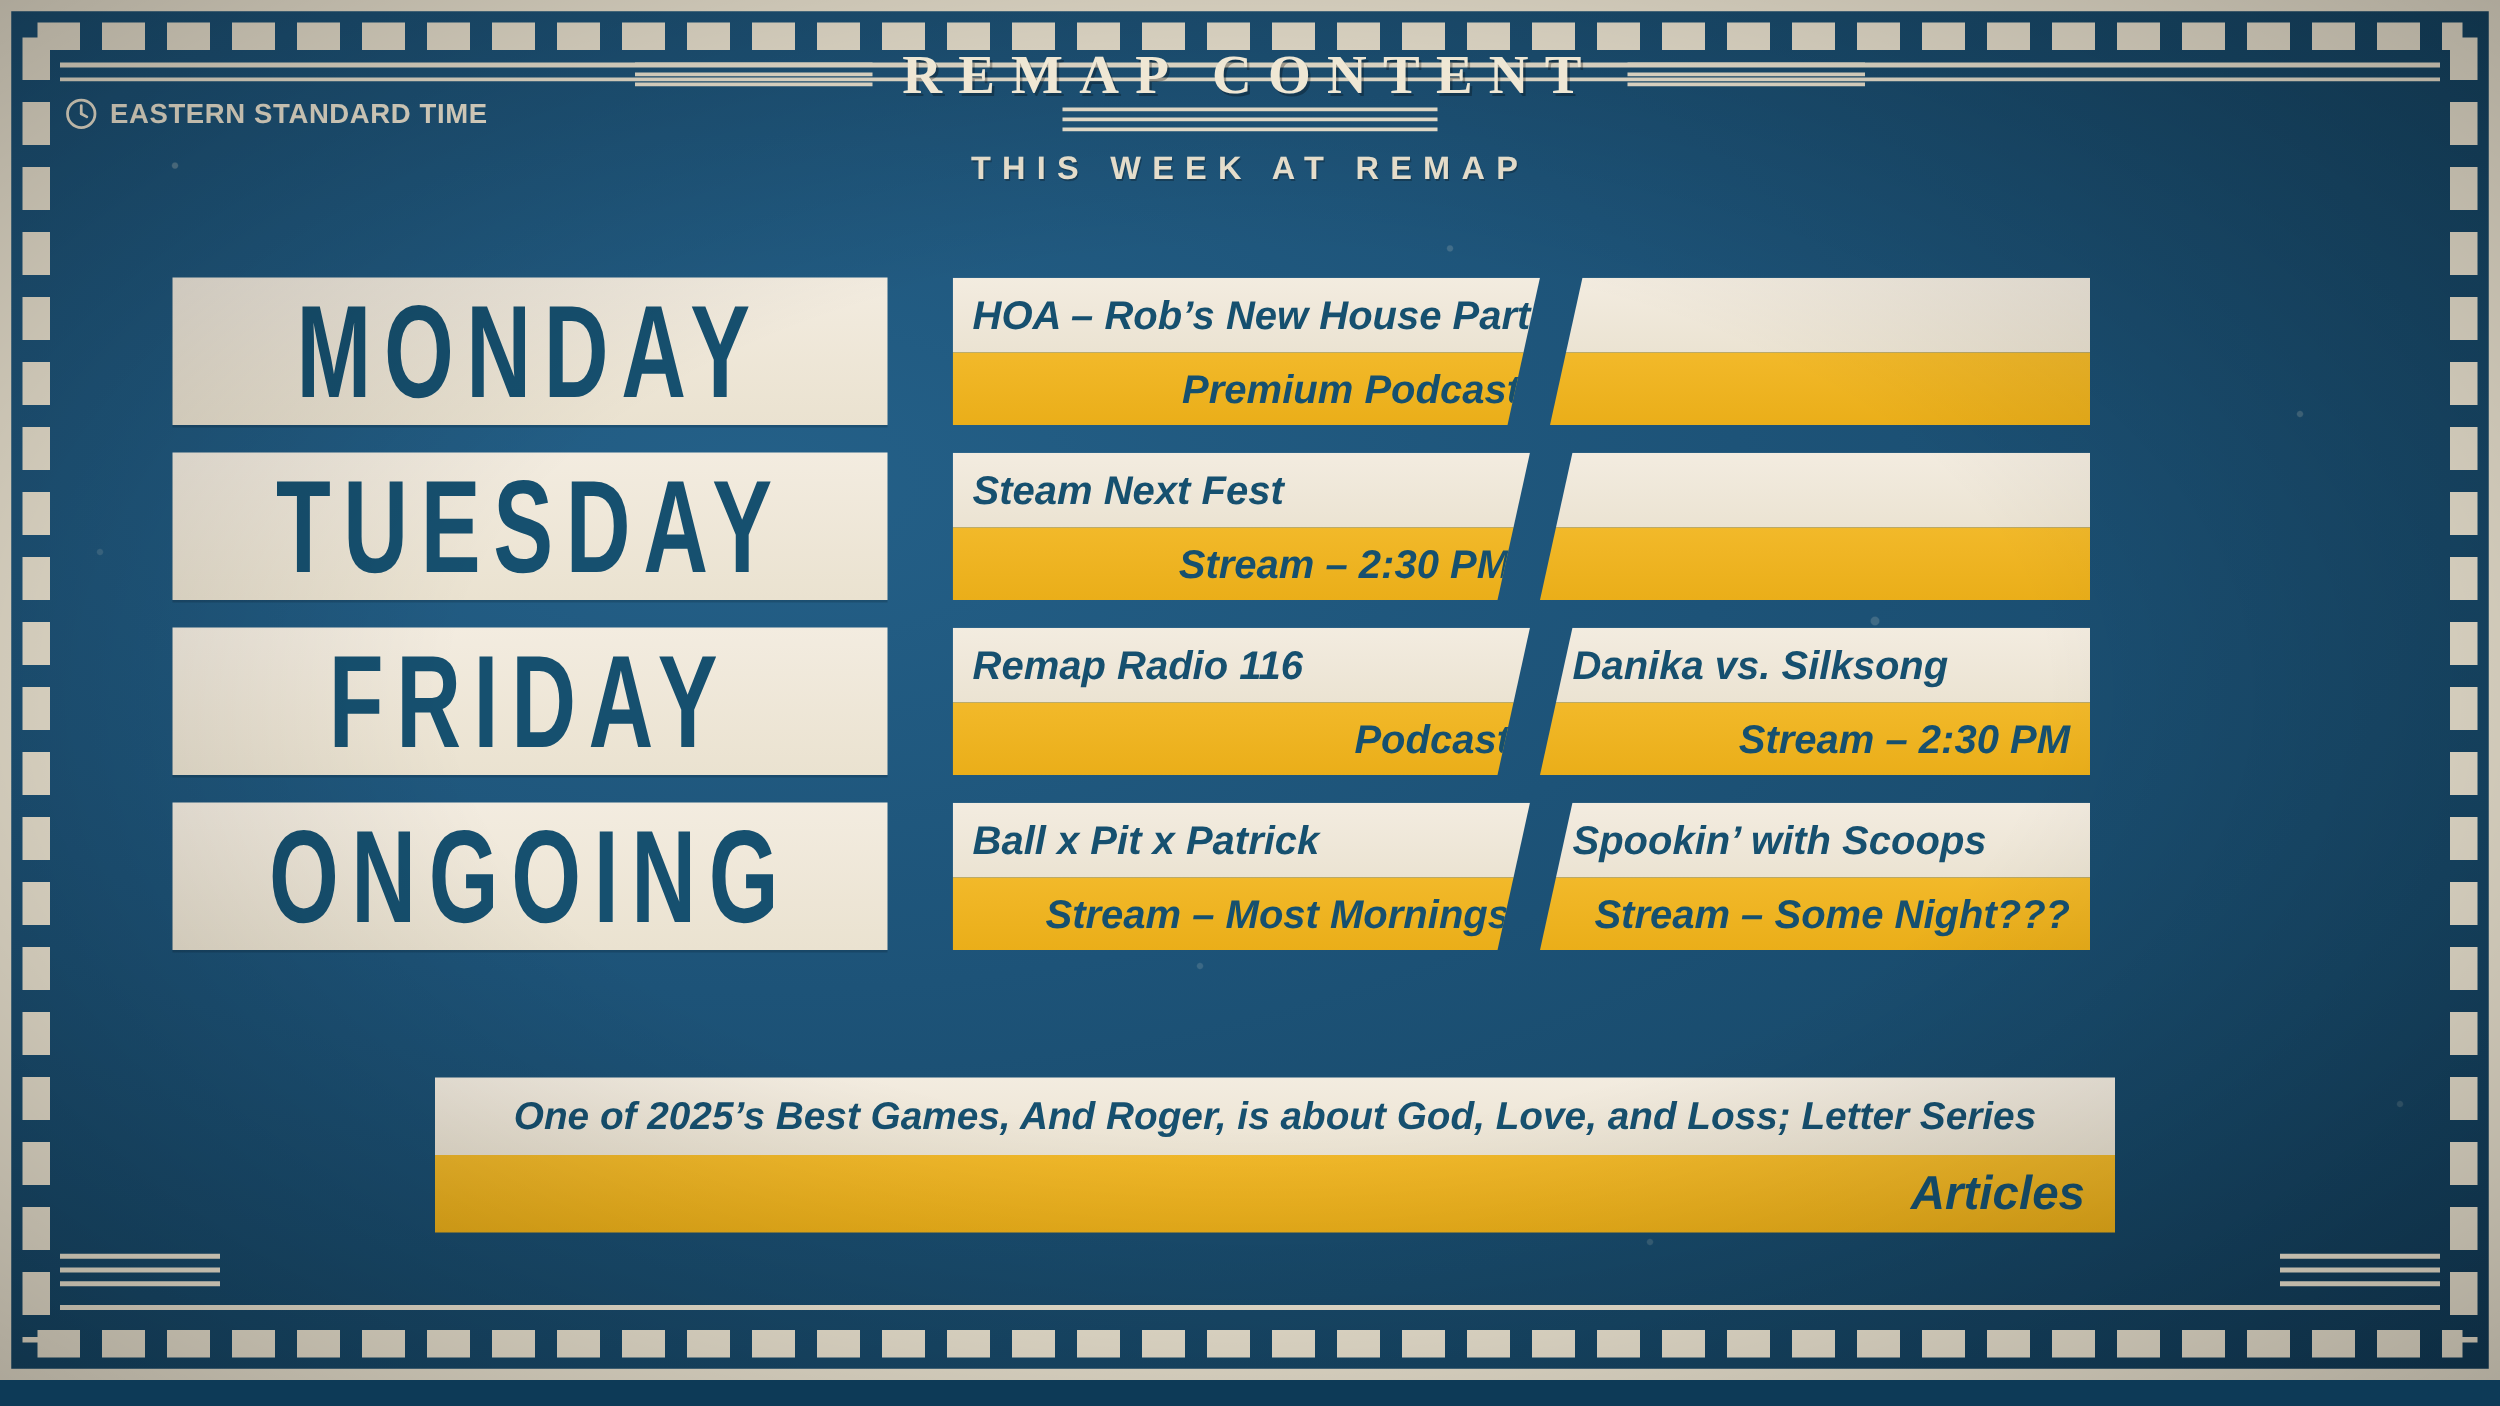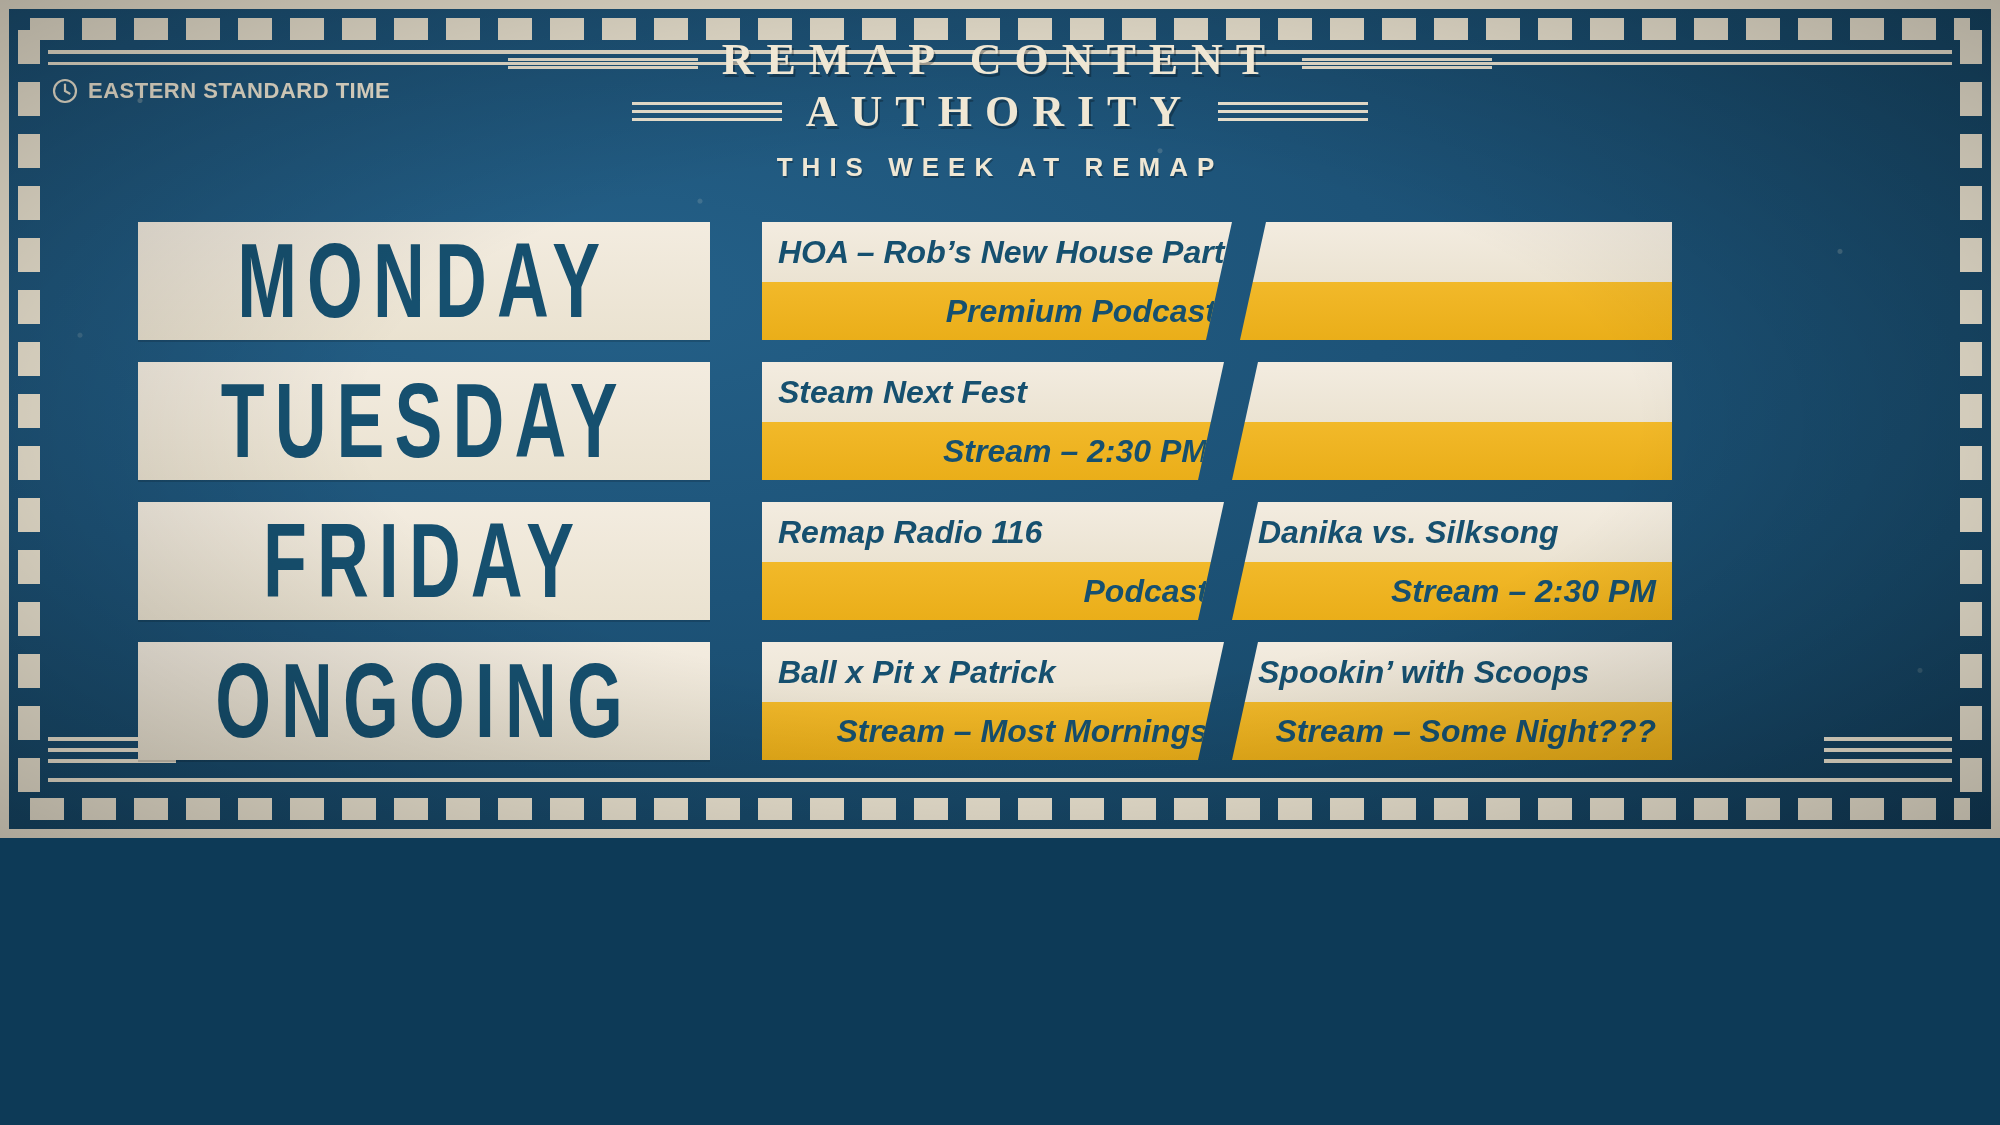--- a/index.html
+++ b/index.html
@@ -11,21 +11,21 @@
     width: 2000px;
     height: 1125px;
     overflow: hidden;
     font-family: "Liberation Sans", sans-serif;
   }
 
   
   .poster {
     position: relative;
     width: 2000px;
-    height: 838px;
+    height: 1104px;
     background:
       radial-gradient(ellipse at 30% 35%, #246088 0%, #1d5378 40%, #174868 75%, #123c59 100%);
     overflow: hidden;
   }
   
   .grunge {
     position: absolute;
     inset: 0;
     pointer-events: none;
     opacity: .5;
@@ -335,21 +335,20 @@
           <i></i>
           <i></i>
         </div>
     </div>
     <div class="title-row">
       <div class="rule-stack" style="width:150px">
           <i></i>
           <i></i>
           <i></i>
         </div>
-      <div class="main-title title-line2">AUTHORITY</div>
       <div class="rule-stack" style="width:150px">
           <i></i>
           <i></i>
           <i></i>
         </div>
     </div>
     <div class="subtitle">THIS WEEK AT REMAP</div>
   </div>
 
   <div class="tz">

